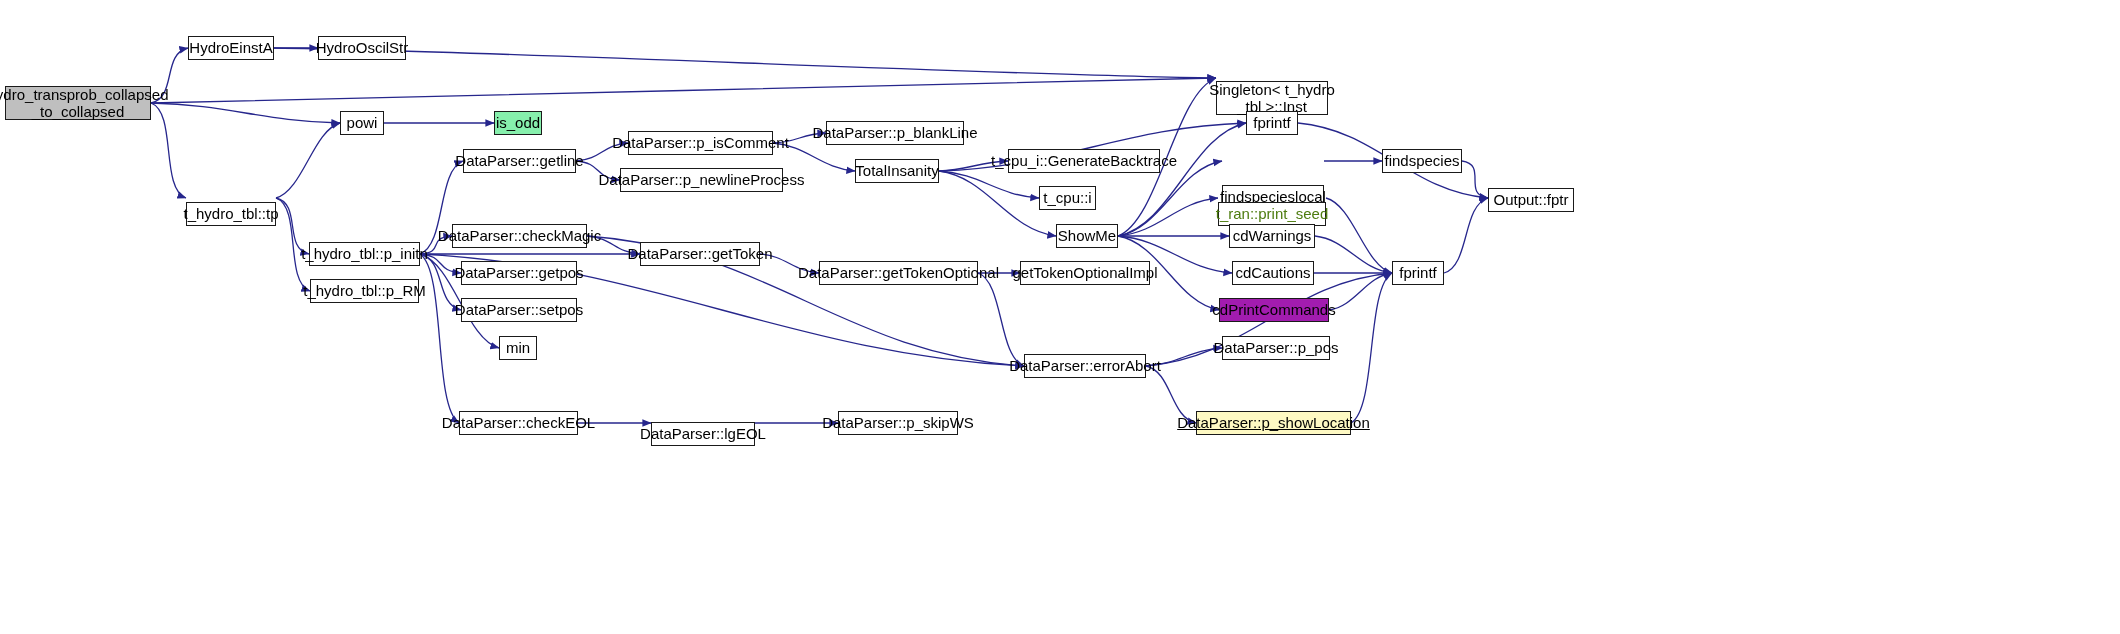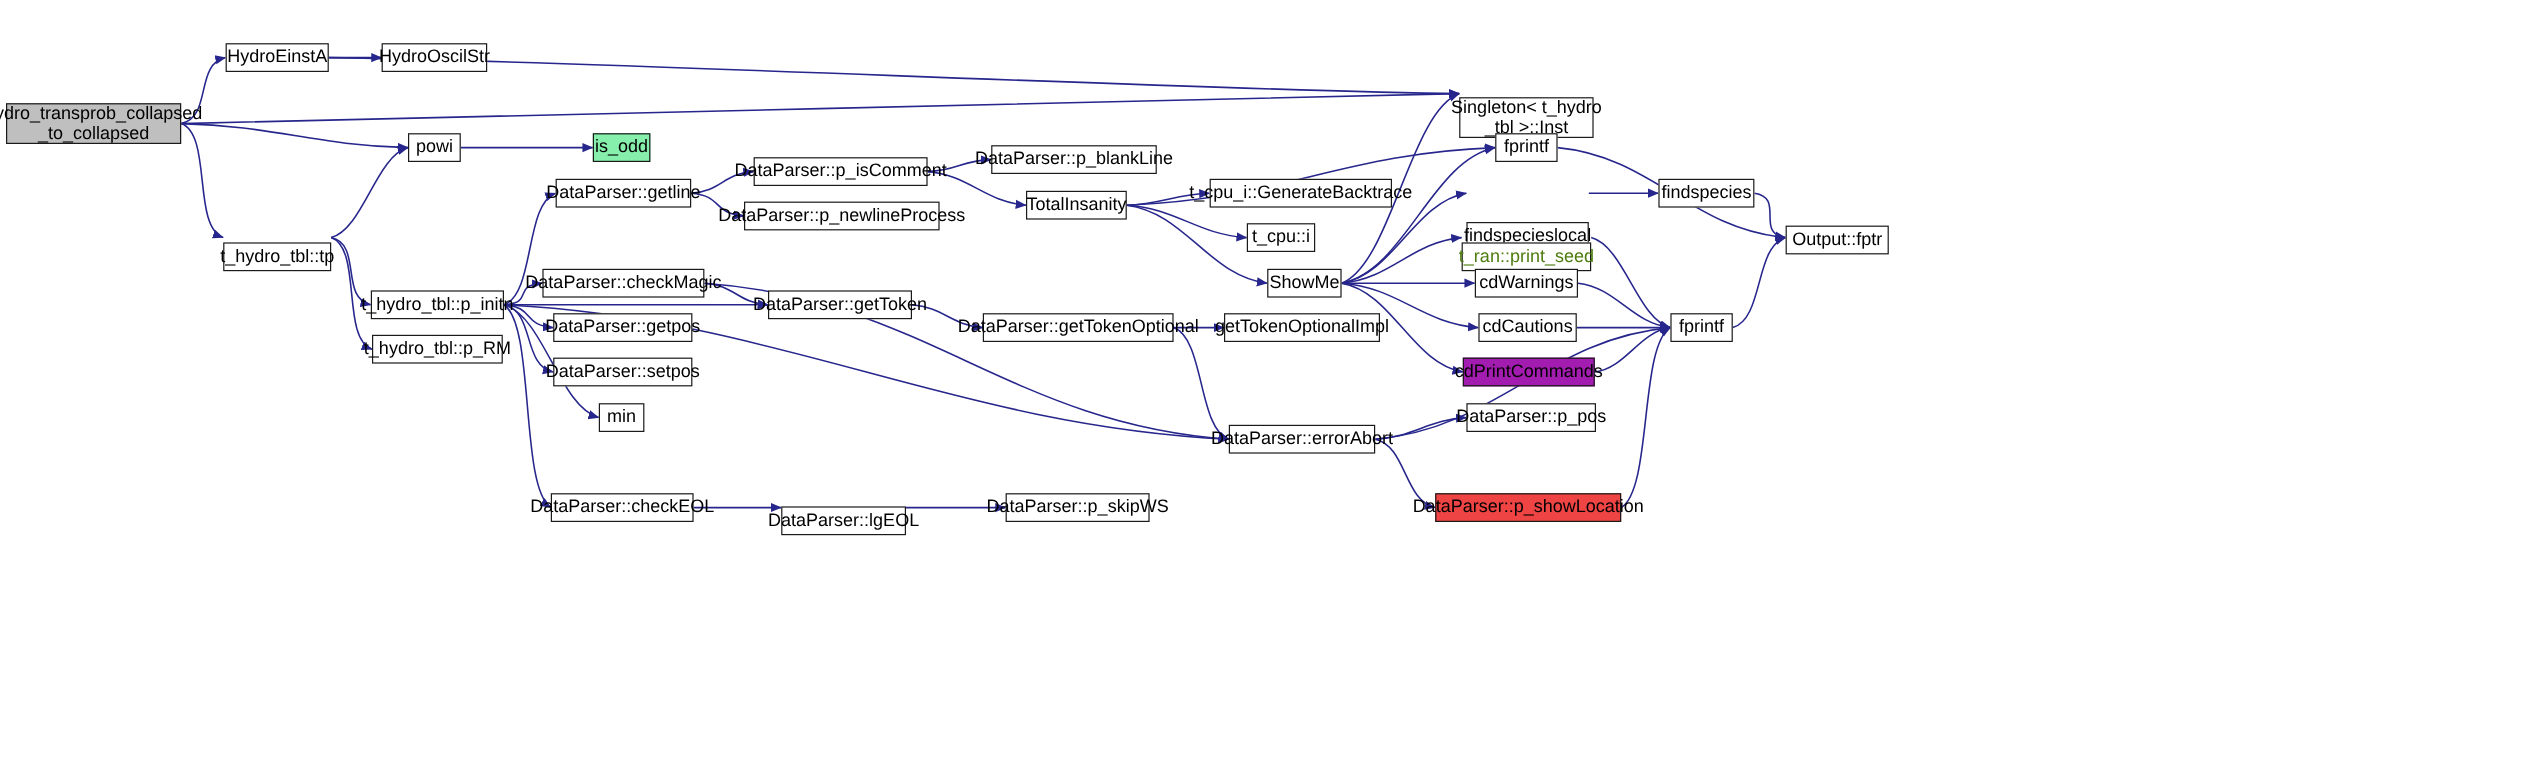--- a/index.html
+++ b/index.html
@@ -140,18 +140,18 @@
       <div class="node" style="left: 1024px; top: 354px; width: 122px; height: 24px; background: rgb(255, 255, 255); border-color: rgb(26, 26, 26); color: rgb(0, 0, 0);">DataParser::errorAbort</div>
       <div class="node" style="left: 1216px; top: 61px; width: 112px; height: 34px; background: rgb(255, 255, 255); border-color: rgb(26, 26, 26); color: rgb(0, 0, 0); margin-top: 20px;">Singleton&lt; t_hydro
 _tbl &gt;::Inst</div>
       <div class="node" style="left: 1246px; top: 111px; width: 52px; height: 24px; background: rgb(255, 255, 255); border-color: rgb(26, 26, 26); color: rgb(0, 0, 0);">fprintf</div>
       <div class="node" style="left: 1222px; top: 149px; width: 102px; height: 24px; background: rgb(255, 255, 255); border-color: rgb(26, 26, 26); color: rgb(0, 0, 0); margin-top: 36px;">findspecieslocal</div>
       <div class="node" style="left: 1218px; top: 186px; width: 108px; height: 24px; background: rgb(255, 255, 255); border-color: rgb(26, 26, 26); color: #4d7c0f; margin-top: 16px;">t_ran::print_seed</div>
       <div class="node" style="left: 1229px; top: 224px; width: 86px; height: 24px; background: rgb(255, 255, 255); border-color: rgb(26, 26, 26); color: rgb(0, 0, 0);">cdWarnings</div>
       <div class="node" style="left: 1232px; top: 261px; width: 82px; height: 24px; background: rgb(255, 255, 255); border-color: rgb(26, 26, 26); color: rgb(0, 0, 0);">cdCautions</div>
       <div class="node" style="left: 1219px; top: 298px; width: 110px; height: 24px; background: #a21caf; border-color: rgb(26, 26, 26); color: rgb(0, 0, 0);">cdPrintCommands</div>
       <div class="node" style="left: 1222px; top: 336px; width: 108px; height: 24px; background: rgb(255, 255, 255); border-color: rgb(26, 26, 26); color: rgb(0, 0, 0);">DataParser::p_pos</div>
-      <div class="node" style="left: 1196px; top: 411px; width: 155px; height: 24px; background: #ef4444; border-color: rgb(26, 26, 26); color: rgb(0, 0, 0);">DataParser::p_showLocation</div>
+      <div class="node" style="left: 1196px; top: 411px; width: 155px; height: 24px; background: #fef9c3; border-color: rgb(26, 26, 26); color: rgb(0, 0, 0); text-decoration: underline;">DataParser::p_showLocation</div>
       <div class="node" style="left: 1382px; top: 149px; width: 80px; height: 24px; background: rgb(255, 255, 255); border-color: rgb(26, 26, 26); color: rgb(0, 0, 0);">findspecies</div>
       <div class="node" style="left: 1392px; top: 261px; width: 52px; height: 24px; background: rgb(255, 255, 255); border-color: rgb(26, 26, 26); color: rgb(0, 0, 0);">fprintf</div>
       <div class="node" style="left: 1488px; top: 188px; width: 86px; height: 24px; background: rgb(255, 255, 255); border-color: rgb(26, 26, 26); color: rgb(0, 0, 0);">Output::fptr</div>
     </div>
 </div>
 
 </body></html>

